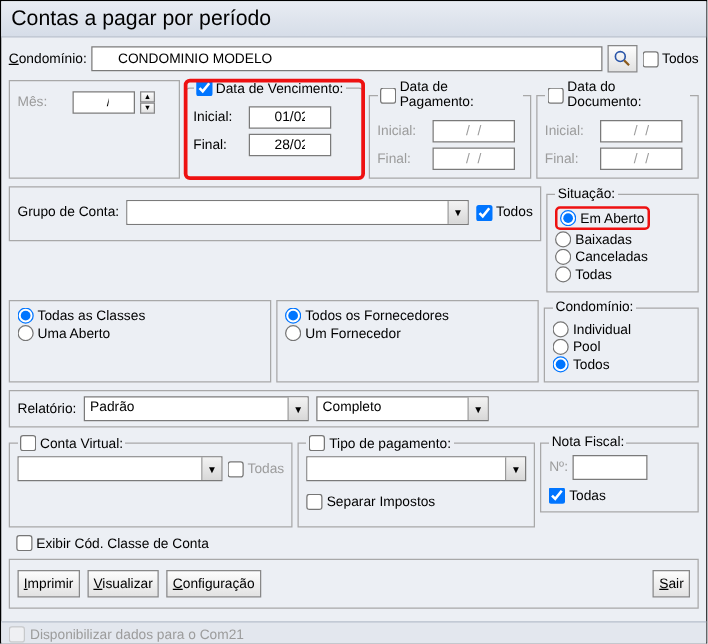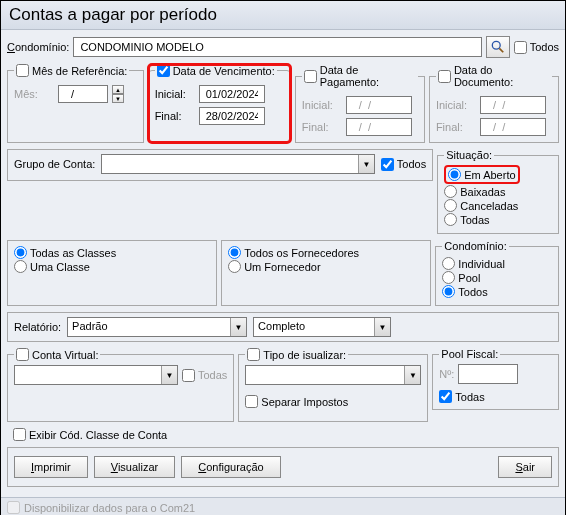--- a/index.html
+++ b/index.html
@@ -1,22 +1,22 @@
 <!DOCTYPE html>
 <html><head>
 <meta charset="utf-8">
 <style>
 * { box-sizing: border-box; font-family: Tahoma, Arial, sans-serif; font-size: 11px; }
 body { margin: 0; background: #fff; }
 .window { width: 566px; height: 515px; border: 1px solid #000; background: #eceff4; }
 .titlebar { background: linear-gradient(#e8ecf3,#d6dde8); padding: 4px 8px; font-size: 17px; border-bottom: 1px solid #b8c0cc; }
 .content { padding: 6px; }
 .row { display: flex; align-items: center; gap: 4px; margin-bottom: 6px; }
-.txt { height: 20px; border: 1px solid #7a7a7a; background: #fff; padding: 1px 6px; }
-.btn { height: 22px; border: 1px solid #888; background: linear-gradient(#fdfdfd,#e2e2e2); padding: 2px 16px; cursor: pointer; }
+.txt { height: 20px; border: 1px solid #7a7a7a; background: #fff; padding: 1px 20px; }
+.btn { height: 22px; border: 1px solid #888; background: linear-gradient(#fdfdfd,#e2e2e2); padding: 2px 4px; cursor: pointer; }
 .icon-btn { width: 24px; height: 22px; display: flex; align-items: center; justify-content: center; border: 1px solid #888; background: linear-gradient(#fdfdfd,#e2e2e2); cursor: pointer; }
 fieldset { border: 1px solid #a8a8a8; background: #eceff4; padding: 4px 6px 6px; margin: 0; position: relative; }
 legend { padding: 0 2px; font-size: 11px; }
 .grid-top { display: grid; grid-template-columns: 1.05fr 1.1fr 1fr 1fr; gap: 4px; margin-bottom: 6px; }
 .hl-red { outline: 3px solid #e11; outline-offset: -2px; border-radius: 4px; }
 .hl-red-inner { border: 2px solid #e11; border-radius: 4px; padding: 0 2px; display: inline-block; }
 .date-row { display: flex; align-items: center; gap: 4px; margin-top: 4px; }
 .date-lbl { width: 40px; text-align: left; color: #000; }
 .date-lbl.dis, .dis { color: #9c9c9c; }
 .date-inp { width: 66px; height: 18px; }
@@ -54,26 +54,20 @@
           </svg>
       </div>
       <label>
           <input type="checkbox" style=""> 
           <span>Todos</span>
         </label>
     </div>
 
     <div class="grid-top">
       <fieldset>
-        <legend>
-            <label>
-              <input type="checkbox" style=""> 
-              <span>Mês de Referência:</span>
-            </label>
-          </legend>
         <div class="date-row">
           <span class="date-lbl dis">Mês:</span>
           <input class="txt date-inp" style="width: 50px;" value="  /">
           <div class="spin">
               <button>▲</button>
               <button>▼</button>
             </div>
         </div>
       </fieldset>
 
@@ -123,21 +117,21 @@
             <input class="txt date-inp dis" value="  /  /" style="">
           </div>
         <div class="date-row">
             <span class="date-lbl dis">Final:</span>
             <input class="txt date-inp dis" value="  /  /" style="">
           </div>
       </fieldset>
     </div>
 
     <div class="grid-mid">
-      <fieldset style="display:flex;align-items:center;gap:6px;height:32px">
+      <fieldset style="display:flex;align-items:center;gap:6px;height:44px">
         <span>Grupo de Conta:</span>
         <div class="combo" style="flex:1">
             <input class="inp" value="" style="">
             <div class="drop">
               <span class="chevron">▼</span>
             </div>
           </div>
         <label>
             <input type="checkbox" checked="" style=""> 
             <span>Todos</span>
@@ -166,21 +160,21 @@
     </div>
 
     <div class="grid-class">
       <fieldset>
         <label class="sit-opt">
             <input type="radio" name="cls" checked="" style=""> 
             <span>Todas as Classes</span>
           </label>
         <label class="sit-opt">
             <input type="radio" name="cls" style=""> 
-            <span>Uma Classe</span>
+            <span>Uma Aberto</span>
           </label>
         <div style="height:16px"></div>
       </fieldset>
       <fieldset>
         <label class="sit-opt">
             <input type="radio" name="forn" checked="" style=""> 
             <span>Todos os Fornecedores</span>
           </label>
         <label class="sit-opt">
             <input type="radio" name="forn" style=""> 
@@ -241,39 +235,39 @@
               <span>Todas</span>
             </label>
         </div>
         <div style="height:24px"></div>
       </fieldset>
 
       <fieldset>
         <legend>
             <label>
               <input type="checkbox" style=""> 
-              <span>Tipo de isualizar:</span>
+              <span>Tipo de pagamento:</span>
             </label>
           </legend>
         <div class="combo">
             <input class="inp" style="">
             <div class="drop">
               <span class="chevron">▼</span>
             </div>
           </div>
         <div style="height:10px"></div>
         <label>
             <input type="checkbox" style=""> 
             <span>Separar Impostos</span>
           </label>
       </fieldset>
 
       <div>
         <fieldset>
-          <legend>Pool Fiscal:</legend>
+          <legend>Nota Fiscal:</legend>
           <div class="row">
               <span class="dis">Nº:</span>
               <input class="txt" style="width: 60px;">
             </div>
           <label>
               <input type="checkbox" checked="" style=""> 
               <span>Todas</span>
             </label>
         </fieldset>
       </div>

